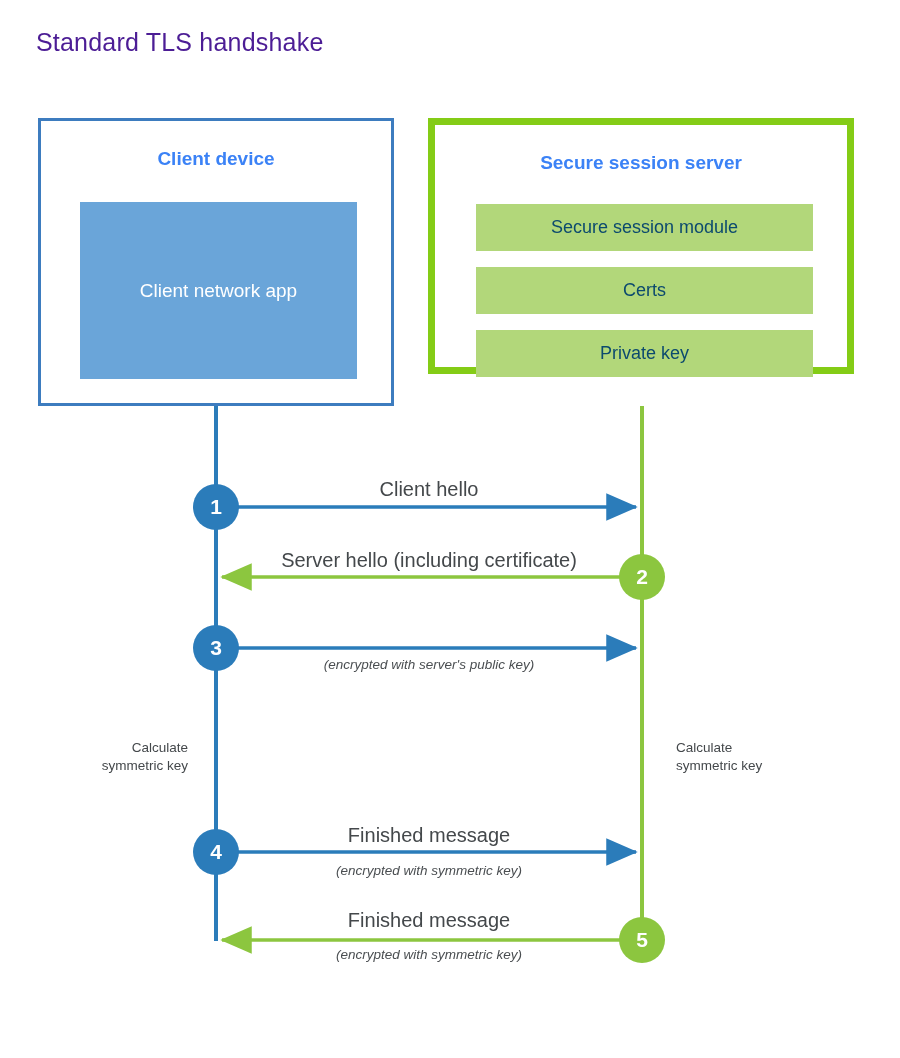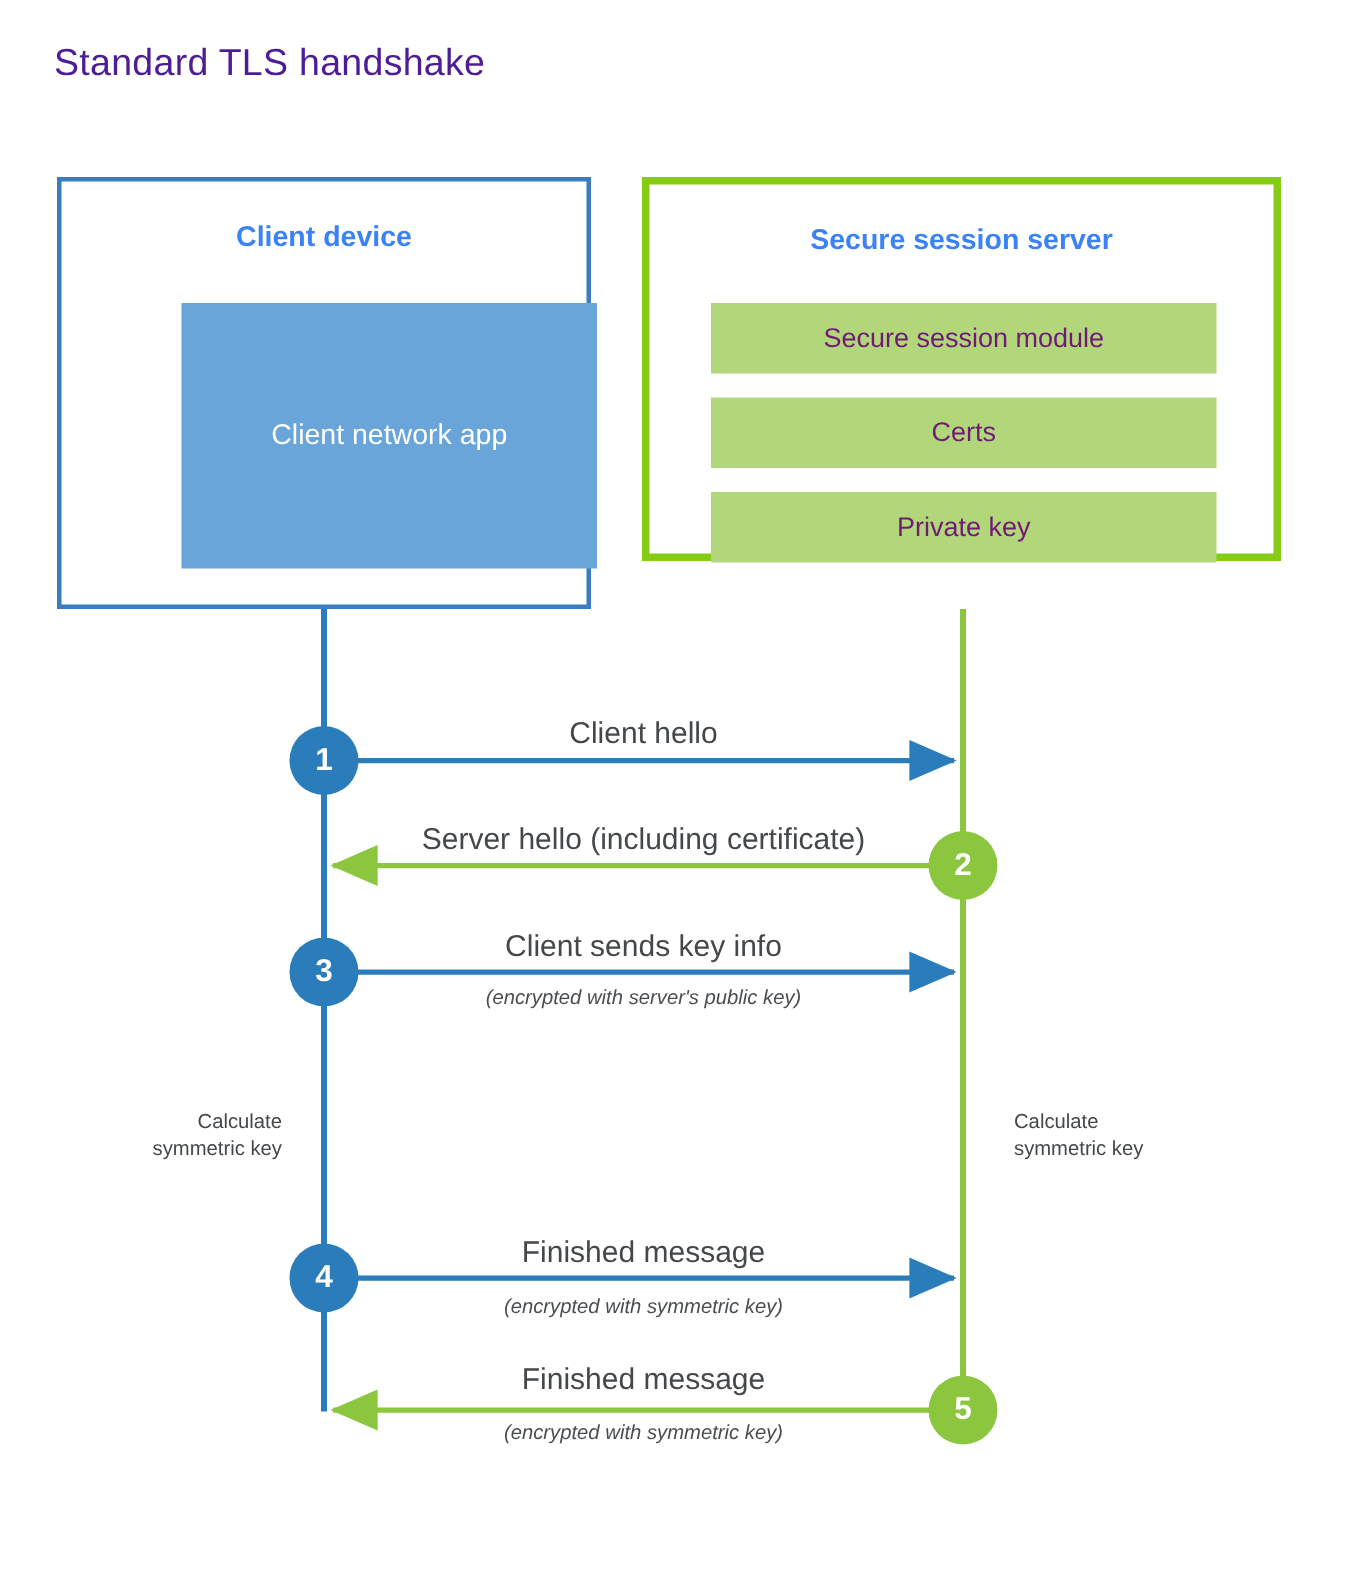--- a/index.html
+++ b/index.html
@@ -46,21 +46,21 @@
     top: 118px;
     width: 356px;
     height: 288px;
     border: 3px solid #3d7cbf;
   }
   .party-box.server {
     left: 428px;
     top: 118px;
     width: 426px;
     height: 256px;
-    border: 5px solid #84cc16;
+    border: 7px solid #84cc16;
   }
   .party-title {
     position: absolute;
     left: 0;
     right: 0;
     top: 27px;
     text-align: center;
     font-size: 19px;
     font-weight: bold;
     color: #3b82f6;
@@ -77,32 +77,31 @@
     color: #ffffff;
     font-size: 19px;
     font-weight: 300;
     display: flex;
     align-items: center;
     justify-content: center;
     text-align: center;
     line-height: 1.35;
     padding: 0 14px;
     box-sizing: border-box;
-    margin-left: 41px;
   }
   .server-bars {
     position: absolute;
     left: 41px;
     top: 79px;
     width: 337px;
   }
   .server-bar {
     height: 47px;
     background: #b2d77a;
-    color: #701a75;
+    color: #0c4a6e;
     font-size: 18px;
     font-weight: 300;
     display: flex;
     align-items: center;
     justify-content: center;
     margin-bottom: 16px;
   }
   .server-bar:last-child { margin-bottom: 0; }
 
   
@@ -209,21 +208,20 @@
   <div class="step-circle blue" style="left:193px; top:484px;">1</div>
   <div class="step-circle green" style="left:619px; top:554px;">2</div>
   <div class="step-circle blue" style="left:193px; top:625px;">3</div>
   <div class="step-circle blue" style="left:193px; top:829px;">4</div>
   <div class="step-circle green" style="left:619px; top:917px;">5</div>
 
   <div class="msg-label" style="left:229px; top:478px; width:400px;">Client hello</div>
 
   <div class="msg-label" style="left:229px; top:549px; width:400px;">Server hello (including certificate)</div>
 
-  <div class="msg-label" style="left:229px; top:620px; width:400px;">Client sends key info</div>
   <div class="msg-sublabel" style="left:229px; top:657px; width:400px;">(encrypted with server's public key)</div>
 
   <div class="msg-label" style="left:229px; top:824px; width:400px;">Finished message</div>
   <div class="msg-sublabel" style="left:229px; top:863px; width:400px;">(encrypted with symmetric key)</div>
 
   <div class="msg-label" style="left:229px; top:909px; width:400px;">Finished message</div>
   <div class="msg-sublabel" style="left:229px; top:947px; width:400px;">(encrypted with symmetric key)</div>
 
 
   <div class="side-note left" style="left:0px; top:739px; width:188px;">

